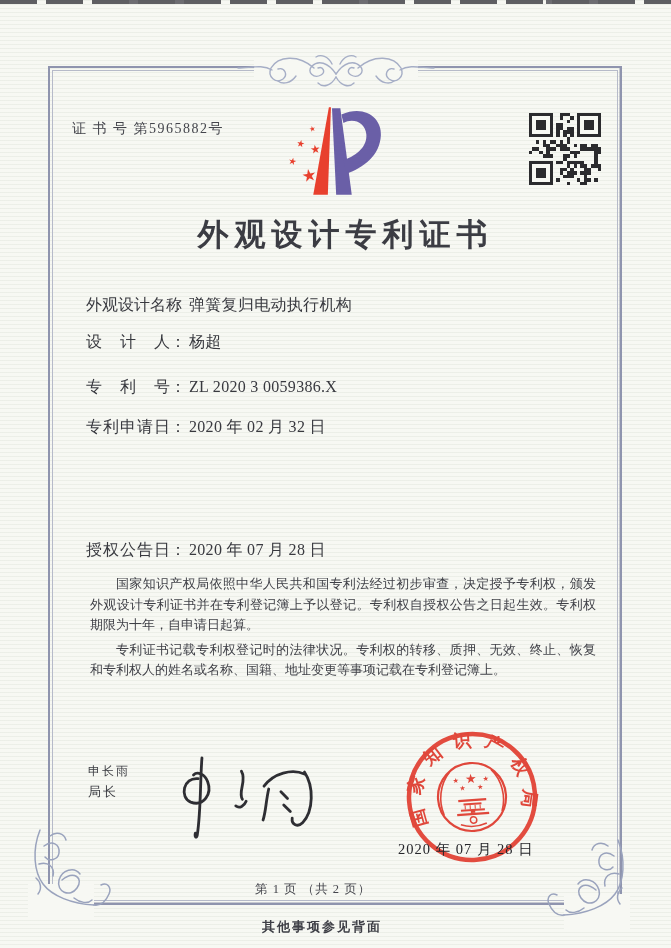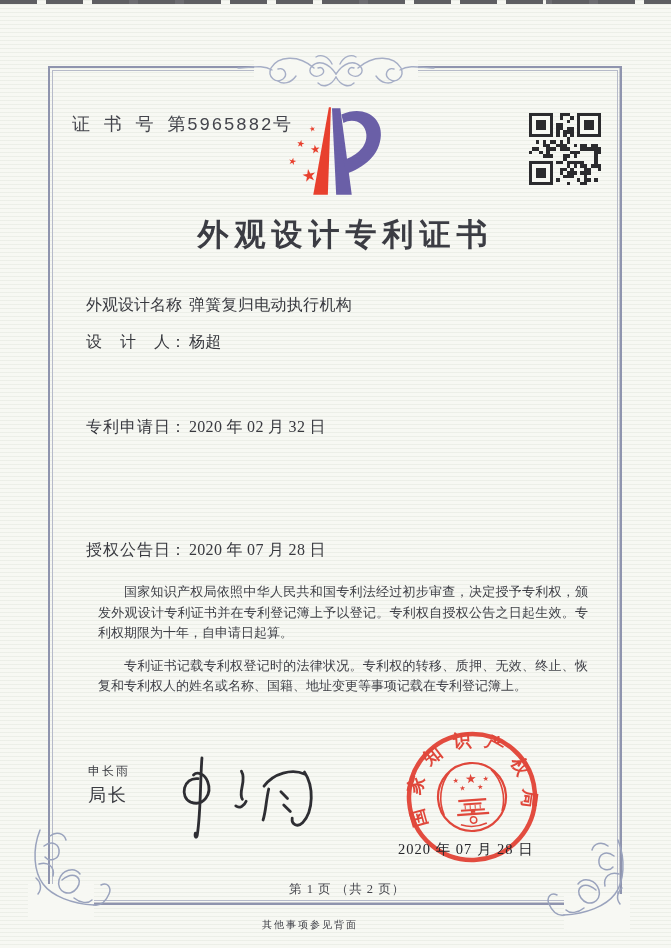--- a/index.html
+++ b/index.html
@@ -22,48 +22,48 @@
   .frame{
     position:absolute;left:48px;top:66px;width:570px;height:835px;
     border:2px solid #8f94ae;
     box-shadow:inset -1px -1px 0 rgba(110,116,145,.35);
   }
   .frame-inner{
     position:absolute;left:2px;top:2px;right:2px;bottom:2px;
     border:1px solid #b6bac9;
   }
   .cert-no{
-    position:absolute;left:72px;top:112px;font-size:18px;letter-spacing:1.5px;color:#44454c;font-family:Liberation Mono, monospace;
+    position:absolute;left:72px;top:120px;font-size:14px;letter-spacing:1.5px;color:#44454c;
   }
   .logo{position:absolute;left:280px;top:104px;width:104px;height:96px;}
   .qr{position:absolute;left:529px;top:113px;width:72px;height:72px;}
   .title{
     position:absolute;left:0;right:0;top:214px;text-align:center;
     font-size:31px;font-weight:600;letter-spacing:6px;color:#3b3c43;padding-left:20px;
   }
   .frow{position:absolute;left:86px;white-space:nowrap;font-size:16px;color:#38393f;}
   .flabel{display:inline-block;width:84px;text-align:justify;text-align-last:justify;}
   .fcolon{display:inline-block;margin-right:3px;}
   .fvalue{letter-spacing:.3px;}
   .pair2{position:absolute;left:246px;white-space:nowrap;}
   .body-text{
     position:absolute;left:86px;top:570px;width:514px;
     font-size:13px;line-height:20.5px;color:#3e3f46;text-align:justify;
   }
-  .body-text p{margin:12px;text-indent:2em;}
-  .signoff-title{position:absolute;left:88px;top:783px;font-size:18px;letter-spacing:2px;color:#3a3b41;}
+  .body-text p{margin:4px;text-indent:2em;}
+  .signoff-title{position:absolute;left:88px;top:783px;font-size:13px;letter-spacing:2px;color:#3a3b41;}
   .signoff-name{position:absolute;left:88px;top:763px;font-size:12px;letter-spacing:2px;color:#3a3b41;}
   .signature{position:absolute;left:170px;top:750px;width:188px;height:94px;}
   .seal{position:absolute;left:377px;top:702px;width:190px;height:190px;transform:rotate(-4deg);}
   .seal-date{
     position:absolute;left:398px;top:840px;font-size:14.5px;letter-spacing:1px;
     color:#26262b;z-index:6;font-weight:500;
   }
-  .page-num{position:absolute;left:255px;top:881px;font-size:12.5px;letter-spacing:1px;color:#44454c;margin-left:34px;}
-  .back-note{position:absolute;left:262px;top:918px;font-size:10px;letter-spacing:2px;color:#3e3f46;}
+  .page-num{position:absolute;left:255px;top:881px;font-size:12.5px;letter-spacing:1px;color:#44454c;}
+  .back-note{position:absolute;left:262px;top:918px;font-size:13px;letter-spacing:2px;color:#3e3f46;font-weight:bold;}
   .orn-top{position:absolute;left:236px;top:46px;width:200px;height:46px;}
   .orn-bl{position:absolute;left:28px;top:828px;width:84px;height:95px;}
   .orn-br{position:absolute;left:546px;top:838px;width:84px;height:95px;transform:scaleX(-1);}
 </style>
 </head>
 <body>
 
 <div class="page">
 
   <div class="scan-edge"></div>
@@ -250,20 +250,23 @@
     </svg>
 
   <div class="title">外观设计专利证书</div>
 
   <div class="frow" style="top:295px">
     <span class="flabel">外观设计名称</span><span class="fcolon">：</span><span class="fvalue">弹簧复归电动执行机构</span>
   </div>
   <div class="frow" style="top:332px">
     <span class="flabel">设计人</span><span class="fcolon">：</span><span class="fvalue">杨超</span>
   </div>
+  <div class="frow" style="top:377px">
+    <span class="flabel">专利号</span><span class="fcolon">：</span><span class="fvalue">ZL 2020 3 0059386.X</span>
+  </div>
   <div class="frow" style="top:417px">
     <span class="flabel">专利申请日</span><span class="fcolon">：</span><span class="fvalue">2020 年 02 月 32 日</span>
   </div>
   <div class="frow" style="top:540px;width:514px">
     <span class="flabel">授权公告日</span><span class="fcolon">：</span><span class="fvalue">2020 年 07 月 28 日</span>
   </div>
 
   <div class="body-text">
     <p>国家知识产权局依照中华人民共和国专利法经过初步审查，决定授予专利权，颁发外观设计专利证书并在专利登记簿上予以登记。专利权自授权公告之日起生效。专利权期限为十年，自申请日起算。</p>
     <p>专利证书记载专利权登记时的法律状况。专利权的转移、质押、无效、终止、恢复和专利权人的姓名或名称、国籍、地址变更等事项记载在专利登记簿上。</p>

